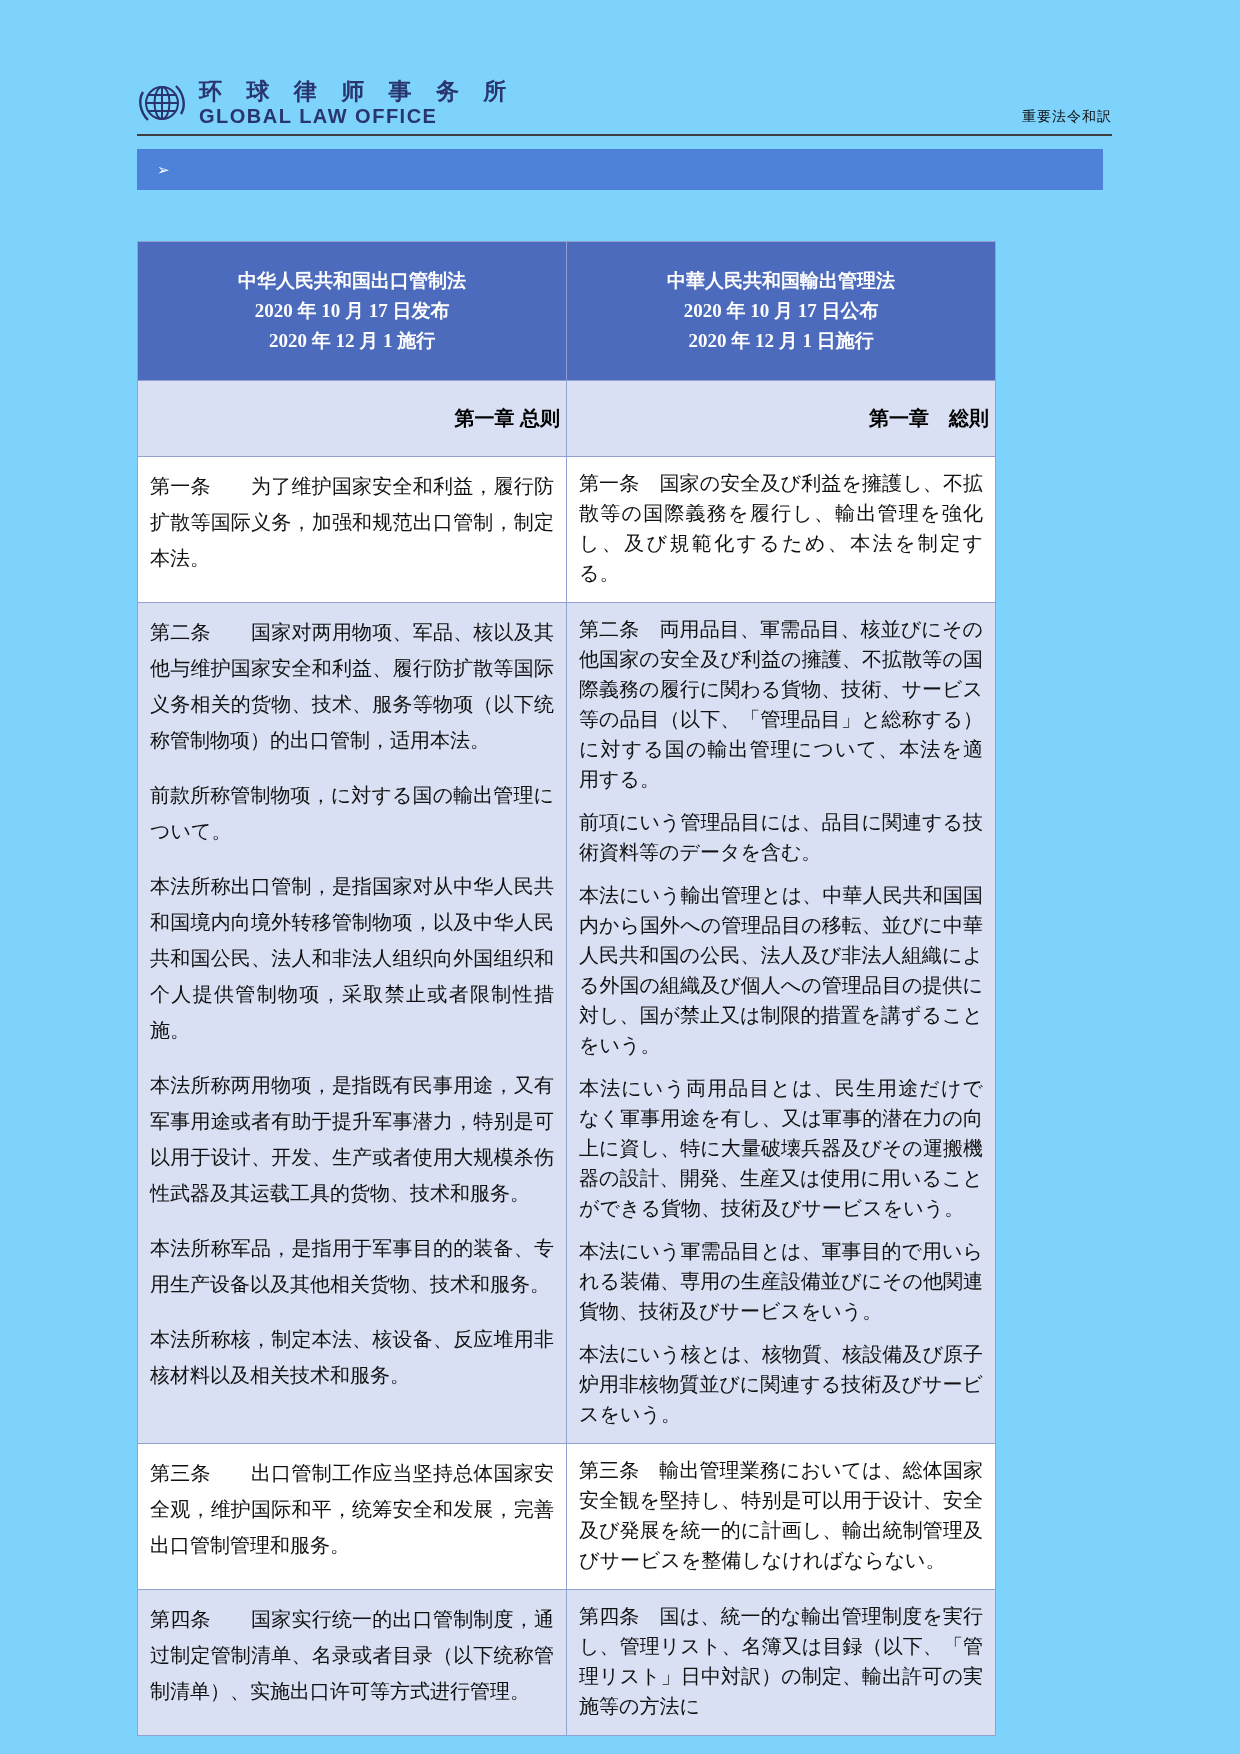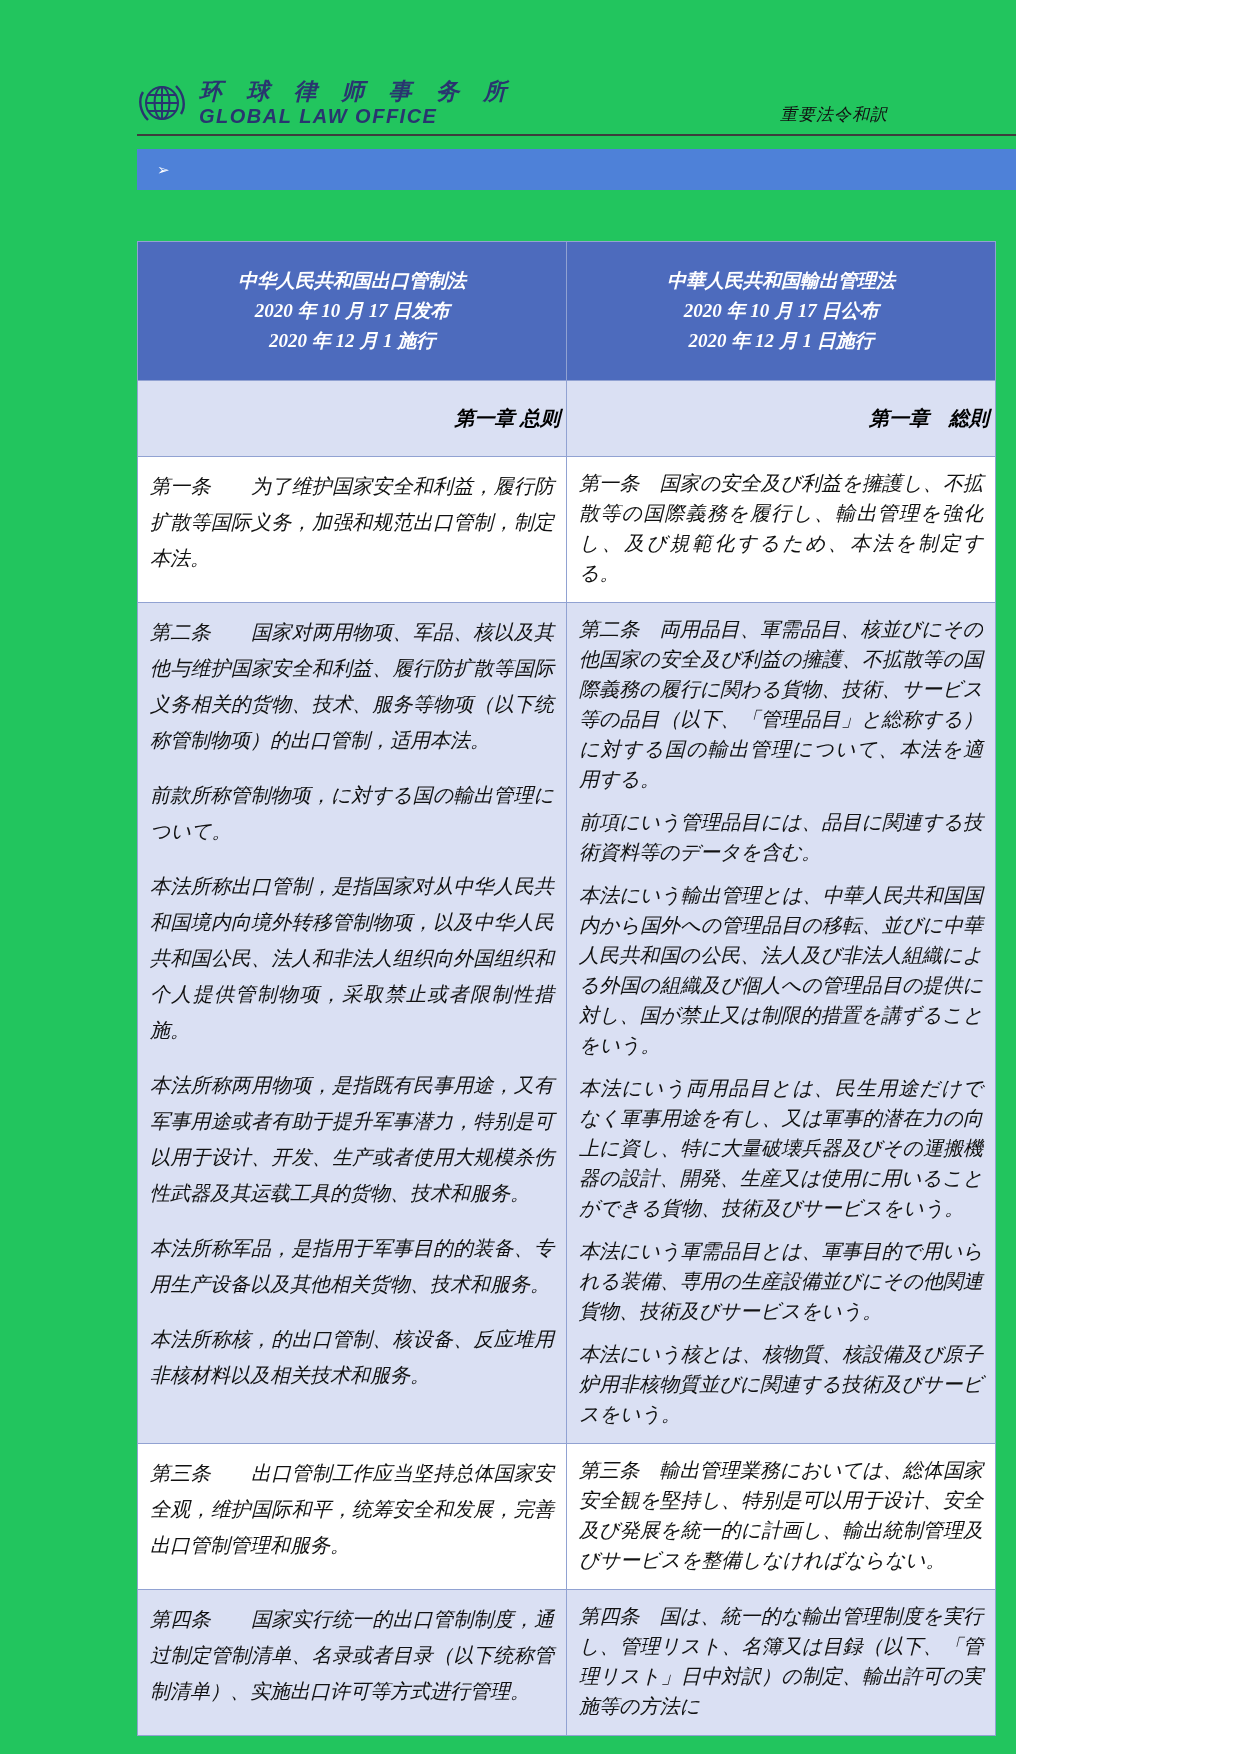--- a/index.html
+++ b/index.html
@@ -9,42 +9,41 @@
     --chapter-bg:#DCE2F5;
     --table-border:#91A2D2;
     --brand-navy:#29356F;
     --footer-navy:#1F3864;
     --text-black:#111111;
   }
   *{box-sizing:border-box;margin:0;padding:0;}
   html,body{background:#ffffff;}
   .page{
     position:relative;
-    width:1016px;height:1754px;
-    background:#22c55e;
+    width:1240px;height:1754px;
+    background:#7dd3fc;
     font-family:"Liberation Sans","DejaVu Sans",sans-serif;
     color:var(--text-black);
     overflow:hidden;
-    font-style:italic;
   }
   .content{padding:78px 128px 0 137px;}
 
   
   .hdr-row{display:flex;justify-content:space-between;align-items:flex-end;}
   .logo{display:flex;align-items:center;gap:12px;}
   .logo-icon{width:50px;height:50px;flex:0 0 auto;}
   .brand-zh{
     font-size:23px;font-weight:bold;color:var(--brand-navy);
     letter-spacing:9px;line-height:1.15;white-space:nowrap;
   }
   .brand-en{
     font-size:20px;font-weight:600;color:var(--brand-navy);
     letter-spacing:1.5px;line-height:1.2;white-space:nowrap;
   }
-  .doc-type{font-size:17px;color:#111;padding-bottom:2px;letter-spacing:1px;}
+  .doc-type{font-size:14px;color:#111;padding-bottom:2px;letter-spacing:1px;}
   .hdr-rule{border:none;border-top:2px solid #3d3d3d;margin-top:6px;width:975px;}
 
   
   .banner{
     margin-top:13px;width:966px;height:41px;
     background:var(--banner-blue);
     display:flex;align-items:center;
     color:#ffffff;font-weight:bold;font-size:20px;
   }
   .banner .arrow{font-size:15px;font-weight:normal;margin:0 14px 0 20px;}
@@ -145,21 +144,21 @@
               <p>第一条　国家の安全及び利益を擁護し、不拡散等の国際義務を履行し、輸出管理を強化し、及び規範化するため、本法を制定する。</p>
             </td>
         </tr>
         <tr class="alt">
           <td class="body-cell cn">
               <p>第二条　　国家对两用物项、军品、核以及其他与维护国家安全和利益、履行防扩散等国际义务相关的货物、技术、服务等物项（以下统称管制物项）的出口管制，适用本法。</p>
               <p>前款所称管制物项，に対する国の輸出管理について。</p>
               <p>本法所称出口管制，是指国家对从中华人民共和国境内向境外转移管制物项，以及中华人民共和国公民、法人和非法人组织向外国组织和个人提供管制物项，采取禁止或者限制性措施。</p>
               <p>本法所称两用物项，是指既有民事用途，又有军事用途或者有助于提升军事潜力，特别是可以用于设计、开发、生产或者使用大规模杀伤性武器及其运载工具的货物、技术和服务。</p>
               <p>本法所称军品，是指用于军事目的的装备、专用生产设备以及其他相关货物、技术和服务。</p>
-              <p>本法所称核，的出口管制、核设备、反应堆用非核材料以及相关技术和服务。</p>
+              <p>本法所称核，制定本法、核设备、反应堆用非核材料以及相关技术和服务。</p>
             </td>
           <td class="body-cell jp">
               <p>第二条　両用品目、軍需品目、核並びにその他国家の安全及び利益の擁護、不拡散等の国際義務の履行に関わる貨物、技術、サービス等の品目（以下、「管理品目」と総称する）に対する国の輸出管理について、本法を適用する。</p>
               <p>前項にいう管理品目には、品目に関連する技術資料等のデータを含む。</p>
               <p>本法にいう輸出管理とは、中華人民共和国国内から国外への管理品目の移転、並びに中華人民共和国の公民、法人及び非法人組織による外国の組織及び個人への管理品目の提供に対し、国が禁止又は制限的措置を講ずることをいう。</p>
               <p>本法にいう両用品目とは、民生用途だけでなく軍事用途を有し、又は軍事的潜在力の向上に資し、特に大量破壊兵器及びその運搬機器の設計、開発、生産又は使用に用いることができる貨物、技術及びサービスをいう。</p>
               <p>本法にいう軍需品目とは、軍事目的で用いられる装備、専用の生産設備並びにその他関連貨物、技術及びサービスをいう。</p>
               <p>本法にいう核とは、核物質、核設備及び原子炉用非核物質並びに関連する技術及びサービスをいう。</p>
             </td>
         </tr>

